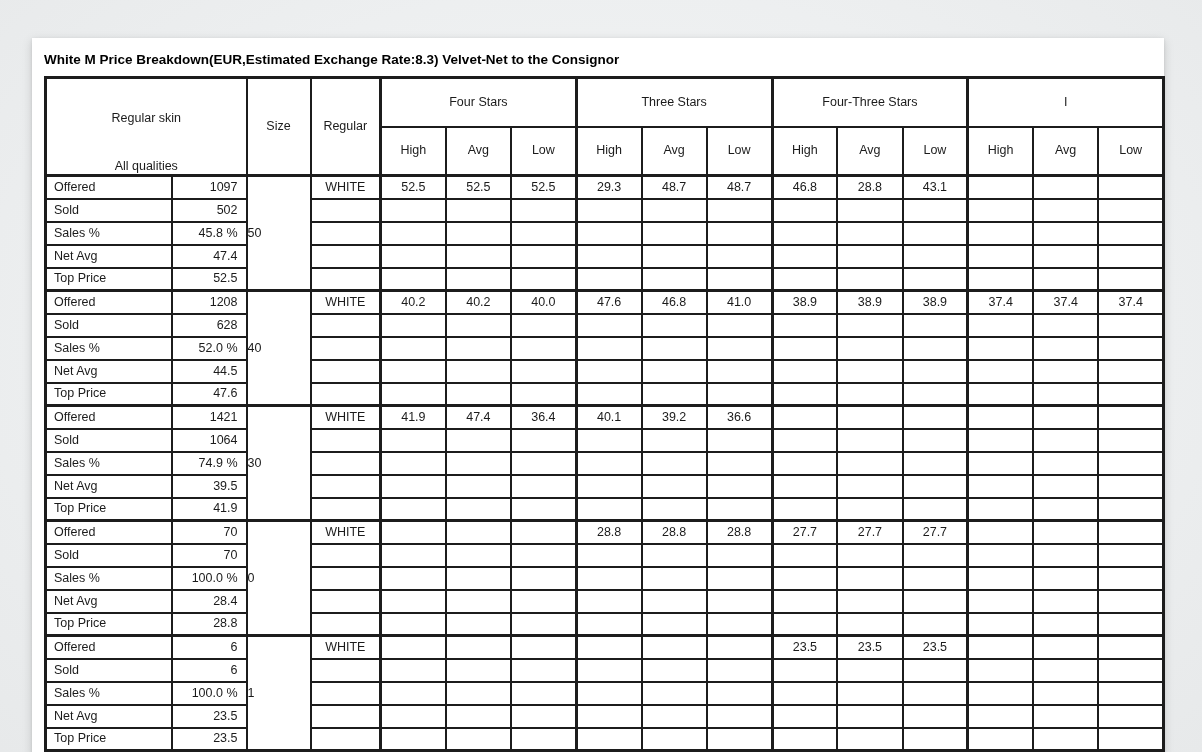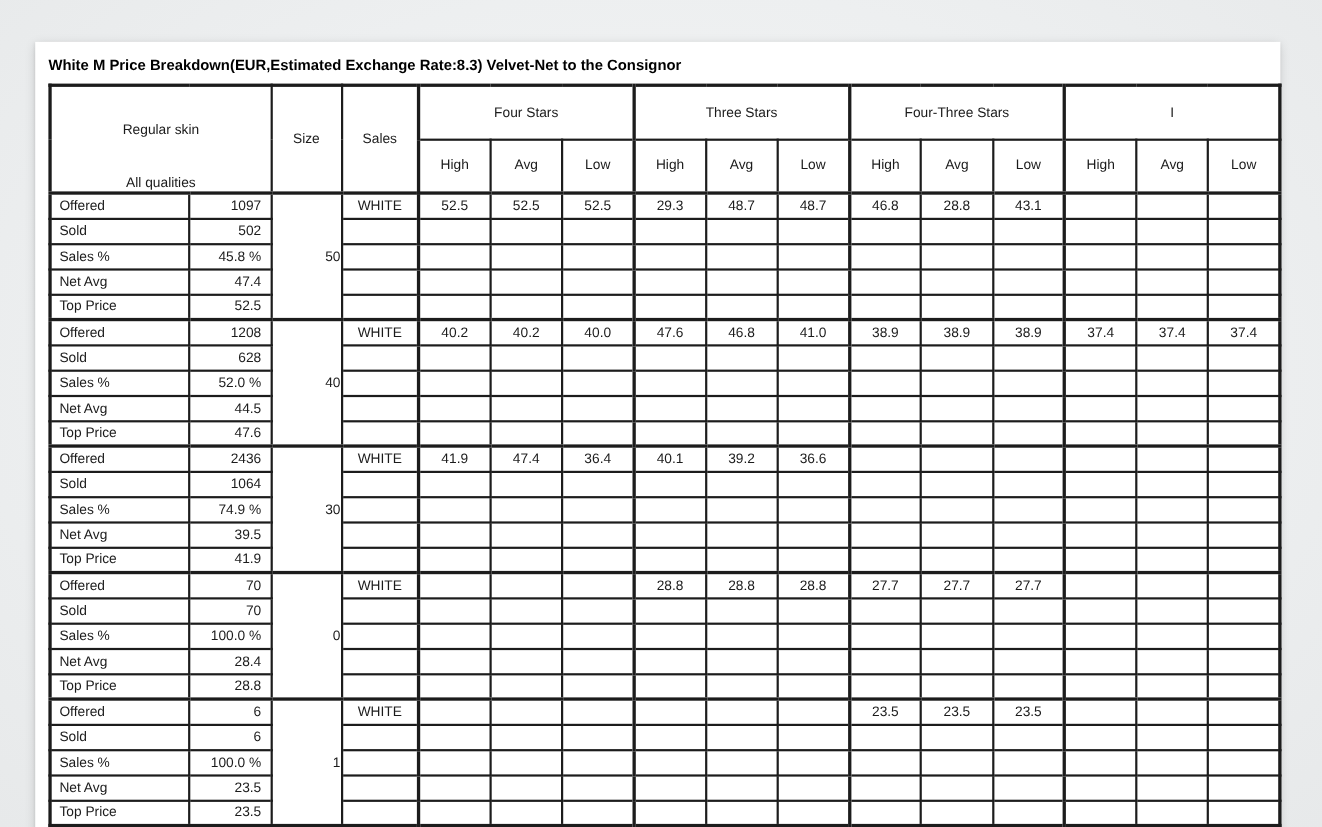--- a/index.html
+++ b/index.html
@@ -46,21 +46,21 @@
     vertical-align: middle;
     white-space: nowrap;
     overflow: hidden;
   }
   thead th { height: 24px; }
   thead tr.subhead th { border-bottom: 3px solid #1c1c1c; margin-left: 20px; }
   tbody tr.block-start td { border-top: 3px solid #1c1c1c; }
   .gl { border-left-width: 3px; }
   td.lab { text-align: left; padding-left: 7px; }
   td.val { text-align: right; padding-right: 8px; }
-  td.siz { text-align: right; }
+  td.siz { text-align: left; }
   .corner div { line-height: 1.25; margin-top: 32px; }
 </style>
 </head>
 <body>
 
 <div class="card">
   <div class="title">White M Price Breakdown(EUR,Estimated Exchange Rate:8.3) Velvet-Net to the Consignor</div>
 
   <table class="grid">
     <colgroup>
@@ -81,21 +81,21 @@
         <col class="c">
         <col class="c">
     </colgroup>
     <thead>
       <tr>
         <th colspan="2" rowspan="2" class="corner">
           <div>Regular skin</div>
           <div>All qualities</div>
         </th>
         <th rowspan="2">Size</th>
-        <th rowspan="2">Sales</th>
+        <th rowspan="2">Regular</th>
         <th colspan="3" class="gl">Four Stars</th>
         <th colspan="3" class="gl">Three Stars</th>
         <th colspan="3" class="gl">Four-Three Stars</th>
         <th colspan="3" class="gl">I</th>
       </tr>
       <tr class="subhead">
         <th class="gl">High</th>
         <th>Avg</th>
         <th>Low</th>
         <th class="gl">High</th>
@@ -277,21 +277,21 @@
           <td class="num"></td>
           <td class="num gl"></td>
           <td class="num"></td>
           <td class="num"></td>
           <td class="num gl"></td>
           <td class="num"></td>
           <td class="num"></td>
         </tr>
         <tr class="block-start">
           <td class="lab">Offered</td>
-          <td class="val">2436</td>
+          <td class="val">1421</td>
           <td class="siz" rowspan="5">30</td>
           <td class="col">WHITE</td>
           <td class="num gl">41.9</td>
           <td class="num">47.4</td>
           <td class="num">36.4</td>
           <td class="num gl">40.1</td>
           <td class="num">39.2</td>
           <td class="num">36.6</td>
           <td class="num gl"></td>
           <td class="num"></td>

